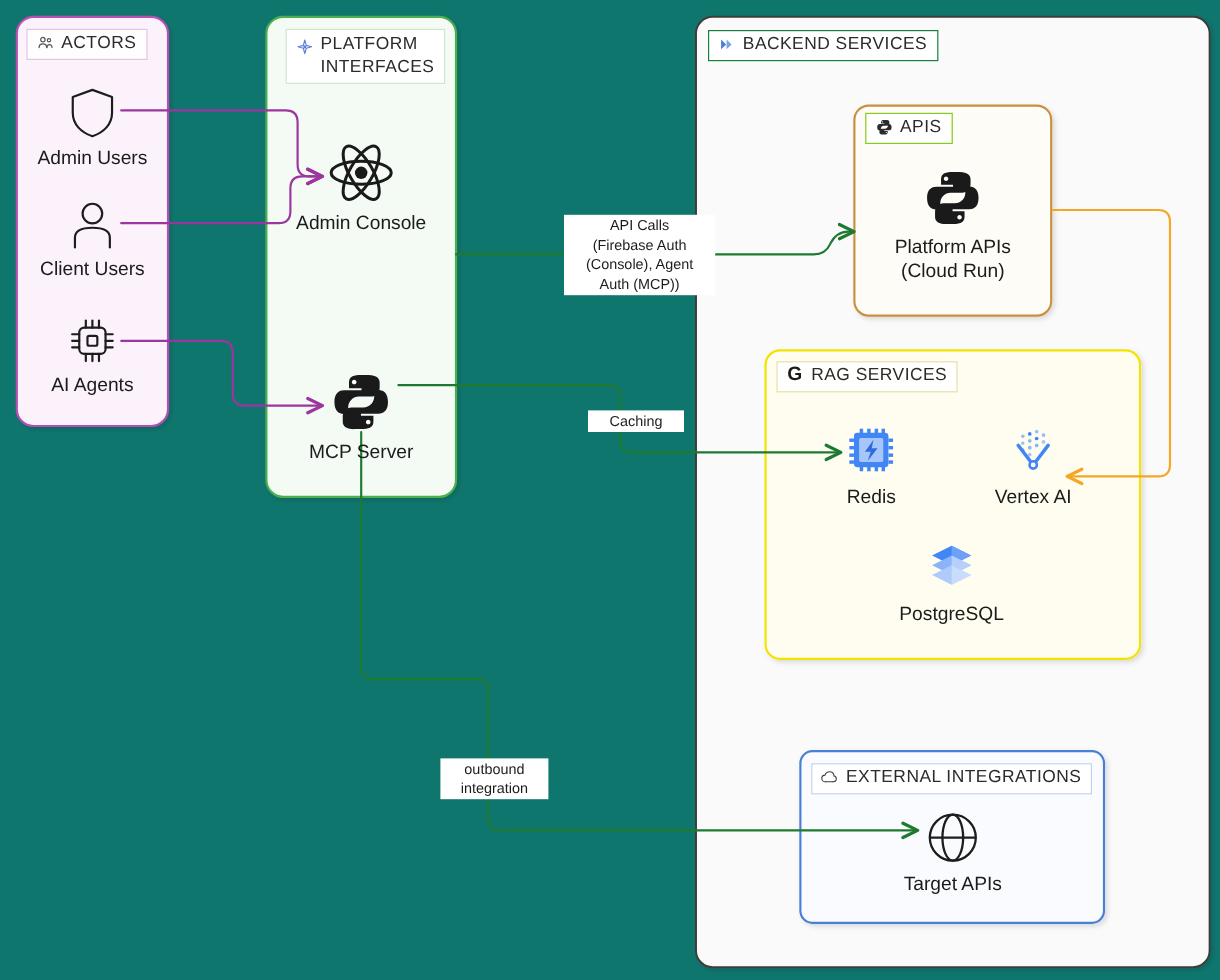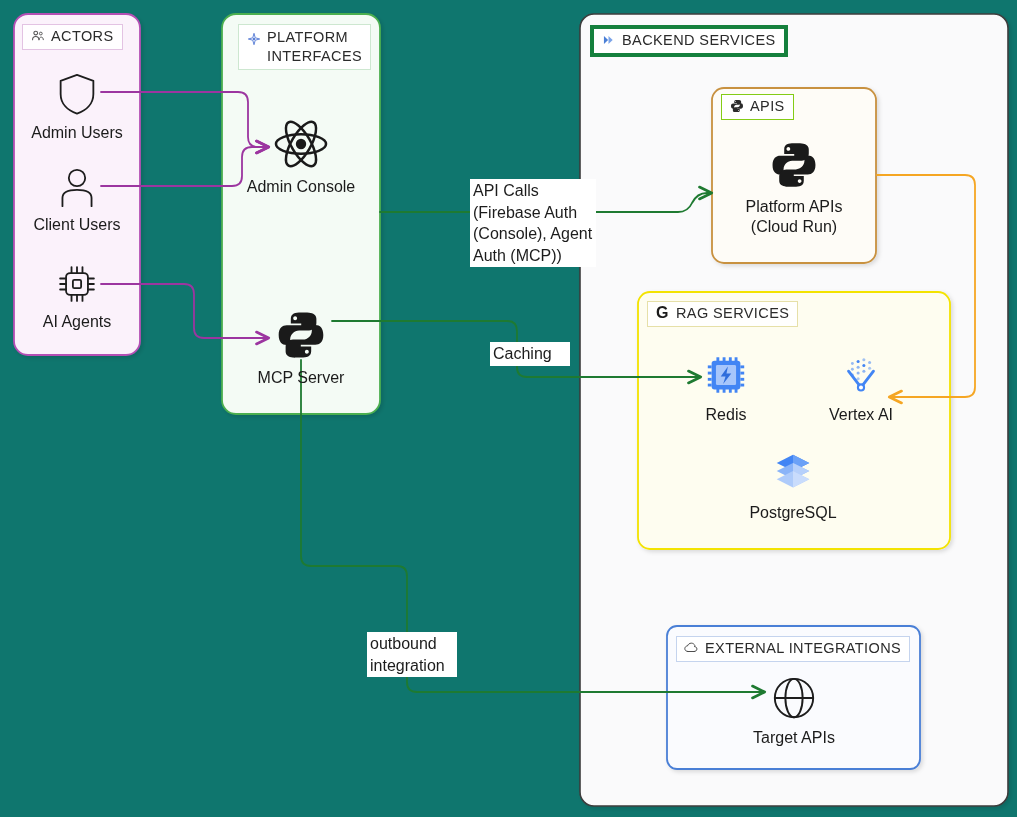--- a/index.html
+++ b/index.html
@@ -54,23 +54,23 @@
   }
   .node .n-lbl {
     margin-top: 7px;
     font-size: 16px;
     color: #1b1b1b;
     line-height: 1.22;
     white-space: pre-line;
   }
   .edge-label {
     position: absolute;
-    font-size: 16px;
+    font-size: 12px;
     color: #1c1c1c;
-    text-align: left;
+    text-align: center;
     line-height: 1.35;
     white-space: pre-line;
     background: #ffffff;
     padding: 1px 3px;
   }
 </style>
 </head>
 <body>
 
 <div id="stage">
@@ -143,21 +143,21 @@
     <span class="gl-ico" style="margin-top:3px;">
       <svg viewBox="0 0 16 16" width="14" height="14" aria-hidden="true">
         <path d="M8 1.5 L9.4 6.6 L14.5 8 L9.4 9.4 L8 14.5 L6.6 9.4 L1.5 8 L6.6 6.6 Z" fill="none" stroke="#5b7fd6" stroke-width="1.1" stroke-linejoin="round"></path>
         <circle cx="8" cy="8" r="1.5" fill="#5b7fd6"></circle>
       </svg>
     </span>
     <span style="white-space:pre-line; line-height:1.28;">PLATFORM
 INTERFACES</span>
   </div>
 
-  <div class="grp-label" style="left:590px; top:25px; border:4px solid #15803d;">
+  <div class="grp-label" style="left:590px; top:25px; border:1px solid #15803d;">
     <span class="gl-ico">
       <svg viewBox="0 0 16 16" width="14" height="14" aria-hidden="true">
         <path d="M2.2 3.4 L7.0 8 L2.2 12.6 Z" fill="#4a7fd6"></path>
         <path d="M7.4 3.4 L12.2 8 L7.4 12.6 Z" fill="#7ba4e8"></path>
       </svg>
     </span>
     <span>BACKEND SERVICES</span>
   </div>
 
   <div class="grp-label" style="left:721px; top:94px; border:1px solid #84cc16;">

